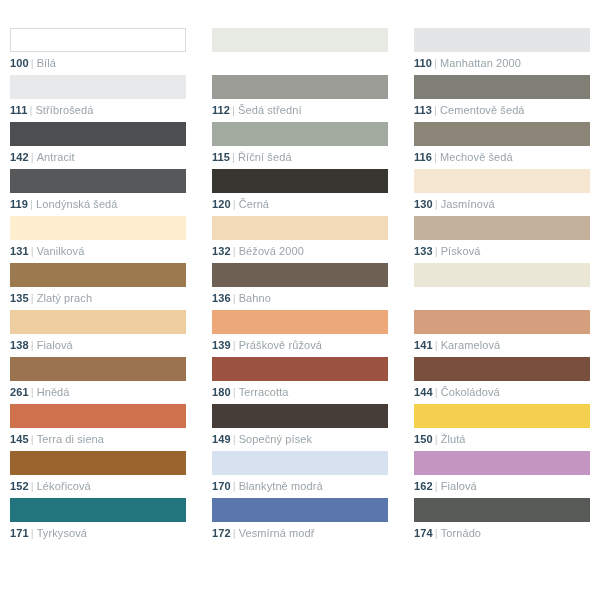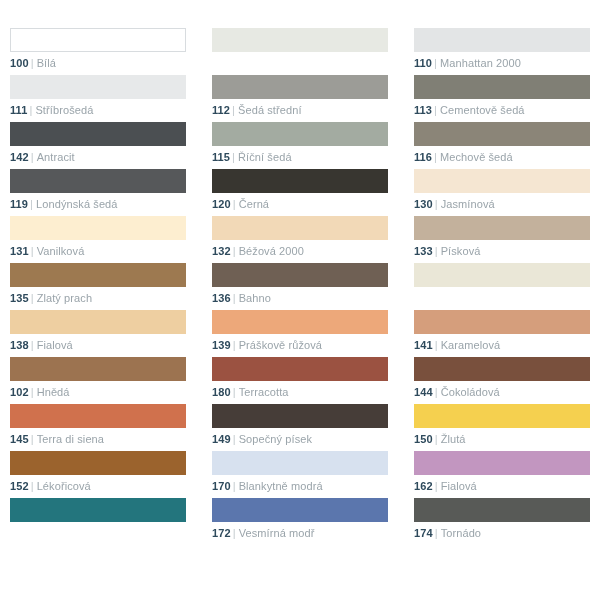--- a/index.html
+++ b/index.html
@@ -147,21 +147,21 @@
       <div class="swatch-cell">
         <div class="swatch-chip" style="background-color: rgb(237, 168, 122);"></div>
         <div class="swatch-label"><span class="swatch-code">139</span><span class="swatch-sep">|</span><span class="swatch-name">Práškově růžová</span></div>
       </div>
       <div class="swatch-cell">
         <div class="swatch-chip" style="background-color: rgb(213, 158, 124);"></div>
         <div class="swatch-label"><span class="swatch-code">141</span><span class="swatch-sep">|</span><span class="swatch-name">Karamelová</span></div>
       </div>
       <div class="swatch-cell">
         <div class="swatch-chip" style="background-color: rgb(156, 115, 80);"></div>
-        <div class="swatch-label"><span class="swatch-code">102</span><span class="swatch-sep">|</span><span class="swatch-name">Hnědá</span></div>
+        <div class="swatch-label"><span class="swatch-code">261</span><span class="swatch-sep">|</span><span class="swatch-name">Hnědá</span></div>
       </div>
       <div class="swatch-cell">
         <div class="swatch-chip" style="background-color: rgb(155, 82, 65);"></div>
         <div class="swatch-label"><span class="swatch-code">180</span><span class="swatch-sep">|</span><span class="swatch-name">Terracotta</span></div>
       </div>
       <div class="swatch-cell">
         <div class="swatch-chip" style="background-color: rgb(121, 80, 61);"></div>
         <div class="swatch-label"><span class="swatch-code">144</span><span class="swatch-sep">|</span><span class="swatch-name">Čokoládová</span></div>
       </div>
       <div class="swatch-cell">
@@ -183,20 +183,21 @@
       <div class="swatch-cell">
         <div class="swatch-chip" style="background-color: rgb(215, 225, 239);"></div>
         <div class="swatch-label"><span class="swatch-code">170</span><span class="swatch-sep">|</span><span class="swatch-name">Blankytně modrá</span></div>
       </div>
       <div class="swatch-cell">
         <div class="swatch-chip" style="background-color: rgb(194, 150, 192);"></div>
         <div class="swatch-label"><span class="swatch-code">162</span><span class="swatch-sep">|</span><span class="swatch-name">Fialová</span></div>
       </div>
       <div class="swatch-cell">
         <div class="swatch-chip" style="background-color: rgb(35, 117, 125);"></div>
+        <div class="swatch-label"><span class="swatch-code">171</span><span class="swatch-sep">|</span><span class="swatch-name">Tyrkysová</span></div>
       </div>
       <div class="swatch-cell">
         <div class="swatch-chip" style="background-color: rgb(91, 118, 173);"></div>
         <div class="swatch-label"><span class="swatch-code">172</span><span class="swatch-sep">|</span><span class="swatch-name">Vesmírná modř</span></div>
       </div>
       <div class="swatch-cell">
         <div class="swatch-chip" style="background-color: rgb(88, 90, 87);"></div>
         <div class="swatch-label"><span class="swatch-code">174</span><span class="swatch-sep">|</span><span class="swatch-name">Tornádo</span></div>
       </div>
       <div class="swatch-cell empty"></div>

